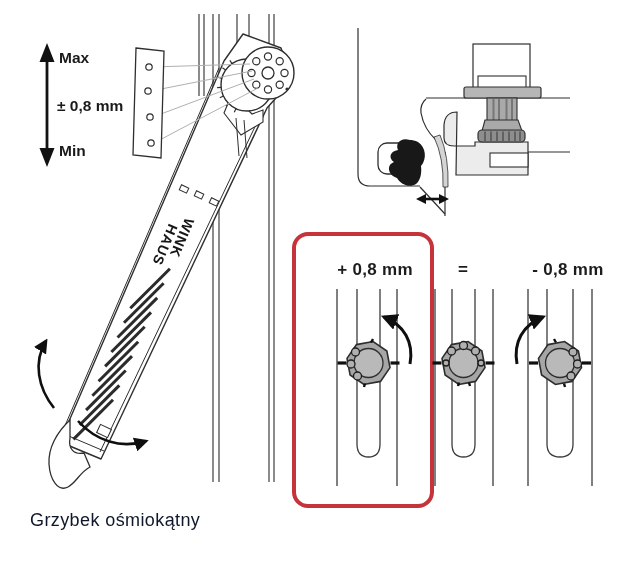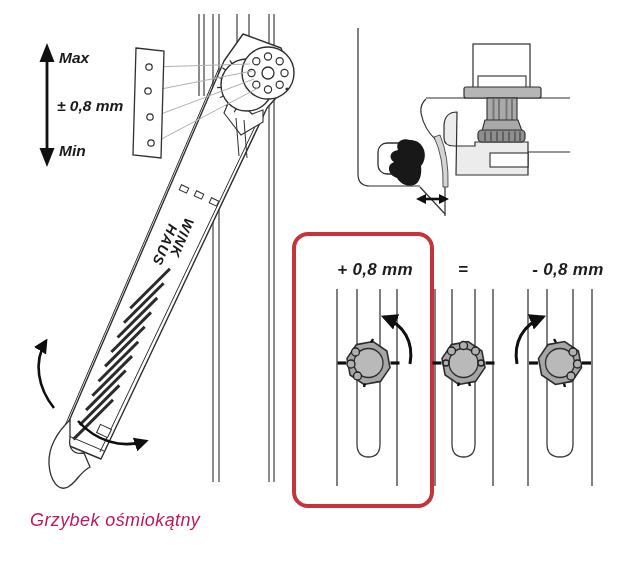--- a/index.html
+++ b/index.html
@@ -1,27 +1,26 @@
 <!DOCTYPE html>
 <html><head>
 <meta charset="utf-8">
 <style>
   html,body{margin:0;padding:0;background:#ffffff;}
   .canvas{
     position:relative;width:627px;height:565px;background:#ffffff;overflow:hidden;
     font-family:"Liberation Sans",sans-serif;
-    font-style:italic;
   }
   .abs{position:absolute;}
   svg text{font-family:"Liberation Sans",sans-serif;}
   .measure-label{font-size:15.5px;font-weight:600;fill:#1a1a1a;}
   .pos-label{font-size:17px;font-weight:700;fill:#1c1c1c;letter-spacing:.3px;}
   .brand-word{font-size:14px;font-weight:700;fill:#161616;letter-spacing:1px;}
   .caption{
-    position:absolute;left:30px;top:510px;font-size:18px;color:#be185d;
+    position:absolute;left:30px;top:510px;font-size:18px;color:#0f172a;
     letter-spacing:.4px;
   }
   .thin{stroke:#2f2f2f;stroke-width:1.2;fill:none;}
 </style>
 </head>
 <body>
 
 <div class="canvas">
 
   <svg class="abs" style="left:0;top:0" width="345" height="510" viewBox="0 0 345 510">

